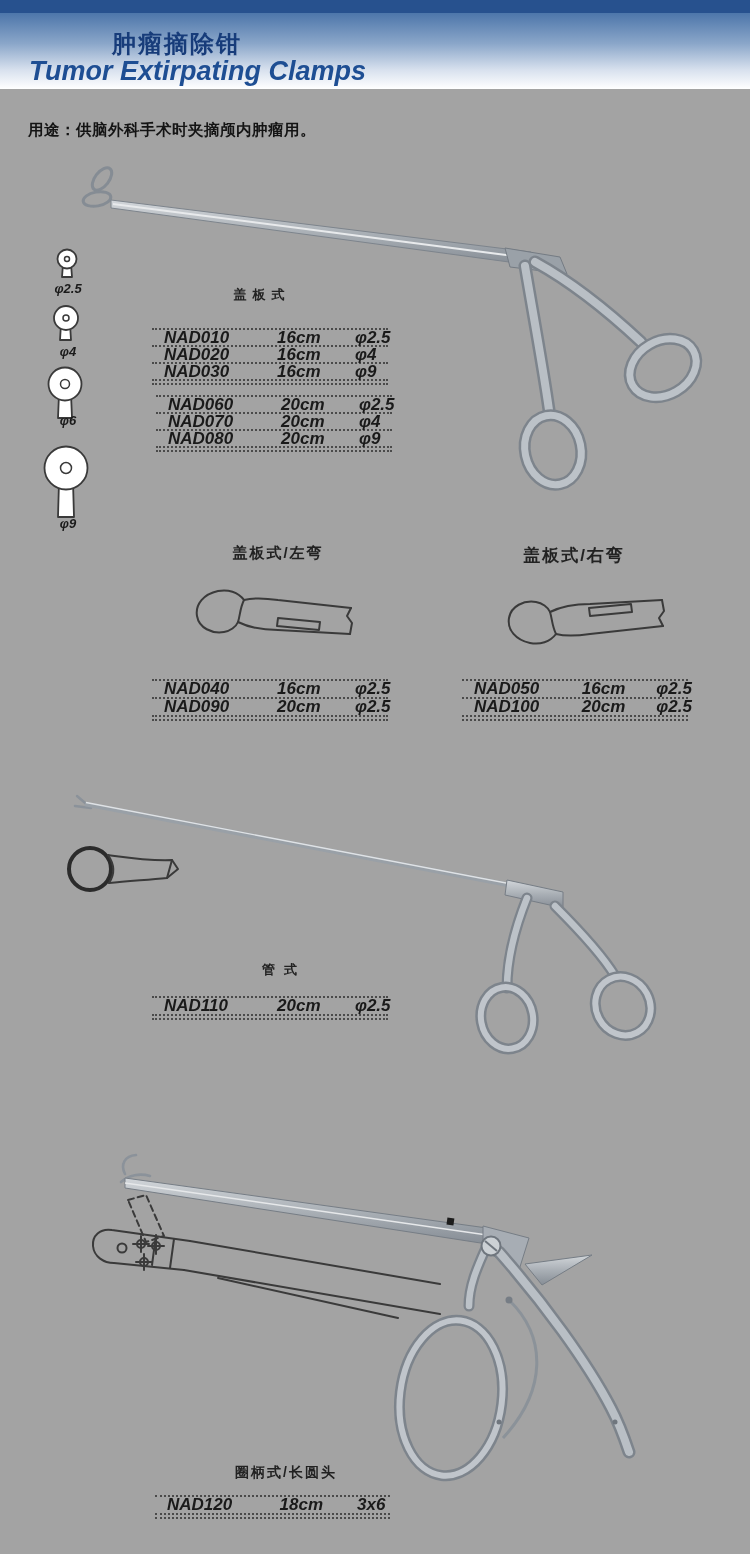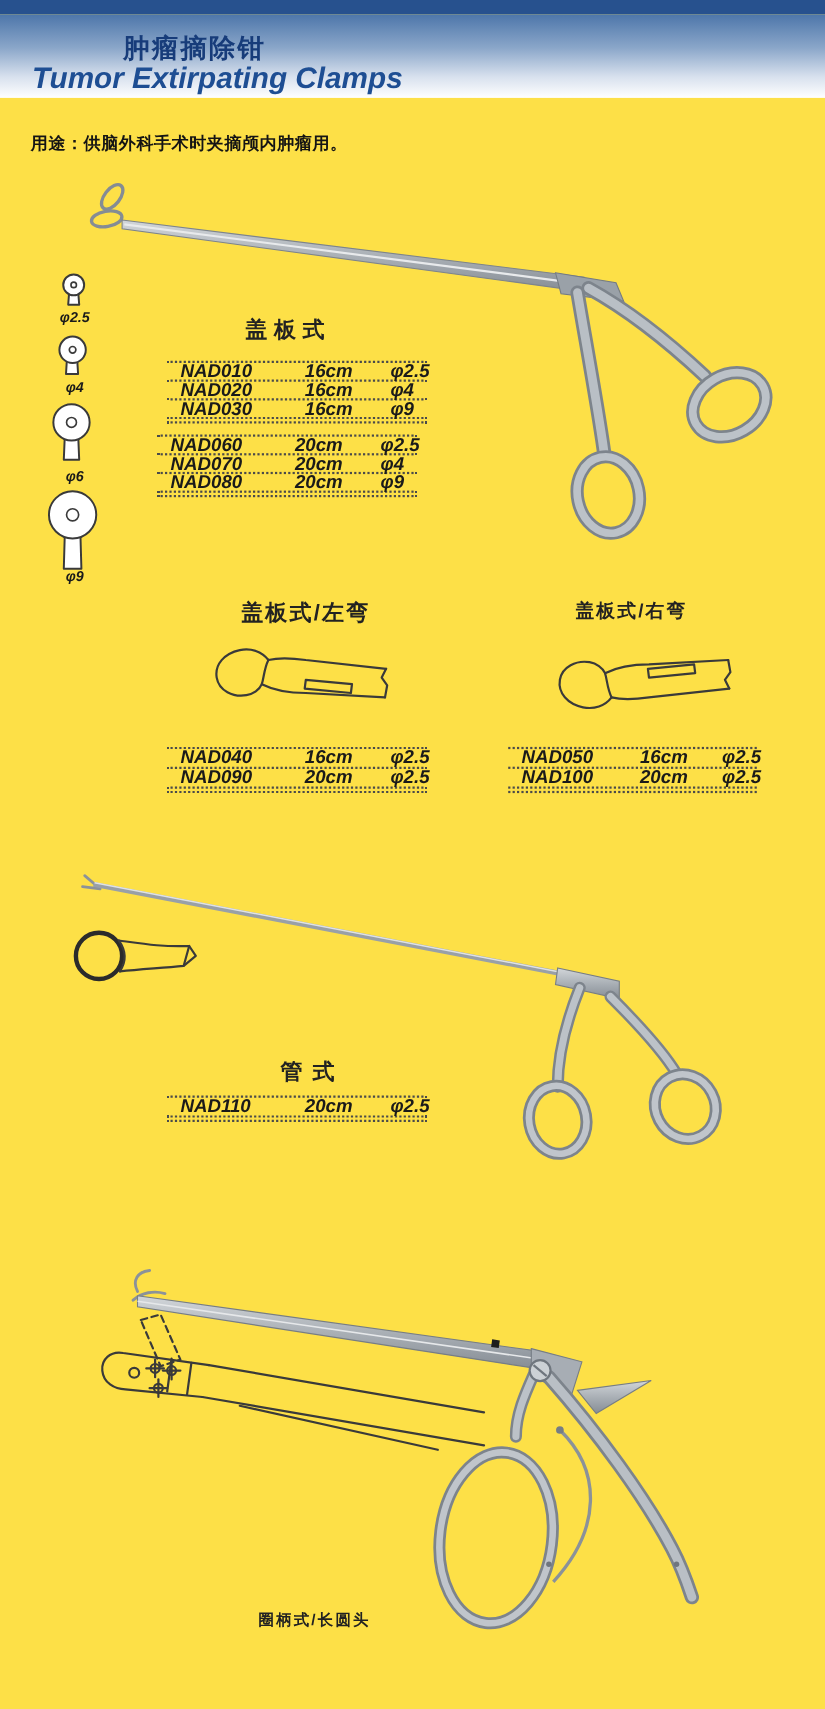--- a/index.html
+++ b/index.html
@@ -1,29 +1,29 @@
 <!DOCTYPE html>
 <html><head>
 <meta charset="utf-8">
 <style>
   html,body{margin:0;padding:0;background:#fff;}
-  #page{position:relative;width:750px;height:1554px;background:#fde047;overflow:hidden;
+  #page{position:relative;width:750px;height:1554px;background:#a3a3a3;overflow:hidden;
         font-family:"Liberation Sans","DejaVu Sans",sans-serif;color:#1a1a1a;}
   .abs{position:absolute;}
 
   
   .topbar{left:0;top:0;width:750px;height:13px;background:#27518e;}
   .hgrad{left:0;top:13px;width:750px;height:76px;
          background:linear-gradient(#4d76aa 0%,#8aa6c9 40%,#d8e1ee 75%,#ffffff 100%);}
   .title-zh{top:28px;left:112px;font-size:24px;font-weight:bold;letter-spacing:2px;color:#173c7a;}
   .title-en{top:56px;left:29px;font-size:27px;font-weight:bold;font-style:italic;color:#1e4e93;}
   .usage{top:120px;left:28px;font-size:15.5px;font-weight:600;color:#141414;letter-spacing:0.5px;}
 
   
-  .sec-title{font-size:20px;font-weight:bold;color:#222;transform:translateX(-50%);white-space:nowrap;}
+  .sec-title{font-size:13px;font-weight:bold;color:#222;transform:translateX(-50%);white-space:nowrap;}
 
   
   .spec-table{border-top:2px dotted #4a4a4a;}
   .spec-table::after{content:"";display:block;border-top:2px dotted #4a4a4a;margin-top:2px;}
   .spec-row{display:grid;grid-template-columns:53% 33% 14%;height:15px;line-height:15px;
             border-bottom:2px dotted #4a4a4a;font-style:italic;font-weight:bold;font-size:17px;}
   .r16 .spec-row{height:16px;line-height:16px;font-style:italic;}
   .c-code{padding-left:12px;}
   .tiplabel{width:60px;text-align:center;font-style:italic;font-weight:bold;font-size:13px;}
 
@@ -84,21 +84,21 @@
       <path d="M 21,152 L 20,176 L 34,176 L 33,152 Z"></path>
       <circle cx="27" cy="142" r="16.5"></circle>
         <circle cx="27" cy="142" r="4.5" stroke-width="1.5"></circle>
       <path d="M 21,240 L 20,275 L 36,275 L 35,240 Z"></path>
       <circle cx="28" cy="226" r="21.5"></circle>
         <circle cx="28" cy="226" r="5.5" stroke-width="1.5"></circle>
     </g>
   </svg>
   <div class="abs tiplabel" style="left:38px;top:281px">φ2.5</div>
   <div class="abs tiplabel" style="left:38px;top:344px">φ4</div>
-  <div class="abs tiplabel" style="left:38px;top:425px">φ6</div>
+  <div class="abs tiplabel" style="left:38px;top:413px">φ6</div>
   <div class="abs tiplabel" style="left:38px;top:516px">φ9</div>
 
   <div class="abs sec-title" style="left:262px;top:286px;letter-spacing:6px">盖板式</div>
 
   <div class="abs spec-table" style="left:152px;top:328px;width:236px">
     <div class="spec-row">
       <span class="c-code">NAD010</span>
       <span>16cm</span>
       <span>φ2.5</span>
     </div>
@@ -107,39 +107,39 @@
       <span>16cm</span>
       <span>φ4</span>
     </div>
     <div class="spec-row">
       <span class="c-code">NAD030</span>
       <span>16cm</span>
       <span>φ9</span>
     </div>
   </div>
 
-  <div class="abs spec-table" style="left:143px;top:395px;width:236px">
+  <div class="abs spec-table" style="left:156px;top:395px;width:236px">
     <div class="spec-row">
       <span class="c-code">NAD060</span>
       <span>20cm</span>
       <span>φ2.5</span>
     </div>
     <div class="spec-row">
       <span class="c-code">NAD070</span>
       <span>20cm</span>
       <span>φ4</span>
     </div>
     <div class="spec-row">
       <span class="c-code">NAD080</span>
       <span>20cm</span>
       <span>φ9</span>
     </div>
   </div>
 
-  <div class="abs sec-title" style="left:278px;top:544px;font-size:20px;letter-spacing:2px">盖板式/左弯</div>
+  <div class="abs sec-title" style="left:278px;top:544px;font-size:15px;letter-spacing:2px">盖板式/左弯</div>
   <div class="abs sec-title" style="left:574px;top:544px;font-size:17px;letter-spacing:2px">盖板式/右弯</div>
 
   <svg class="abs" style="left:180px;top:576px" width="186" height="84" viewBox="0 0 186 84">
     <g class="line">
       <path d="M 171,32 L 98,24 C 84,22 72,22 64,24 C 58,16 48,13 38,15 C 24,18 15,28 17,40 C 19,52 32,58 44,56 C 50,55 56,51 58,46 C 70,52 84,54 98,54 L 170,58"></path>
       <path d="M 171,32 L 167,40 L 172,47 L 170,58"></path>
       <path d="M 64,24 C 60,32 60,40 58,46"></path>
       <path d="M 98,42 L 140,46 L 139,54 L 97,50 Z"></path>
     </g>
   </svg>
@@ -252,14 +252,21 @@
         <line x1="78" y1="52" x2="78" y2="68"></line>
         <line x1="70" y1="60" x2="86" y2="60"></line>
       <circle cx="66" cy="76" r="4"></circle>
         <line x1="66" y1="68" x2="66" y2="84"></line>
         <line x1="58" y1="76" x2="74" y2="76"></line>
     </g>
   </svg>
 
   <div class="abs sec-title" style="left:286px;top:1464px;font-size:14px;letter-spacing:2px">圈柄式/长圆头</div>
 
+  <div class="abs spec-table r16" style="left:155px;top:1495px;width:235px">
+    <div class="spec-row">
+      <span class="c-code">NAD120</span>
+      <span>18cm</span>
+      <span>3x6</span>
+    </div>
+  </div>
 
 </div>
 
 </body></html>

